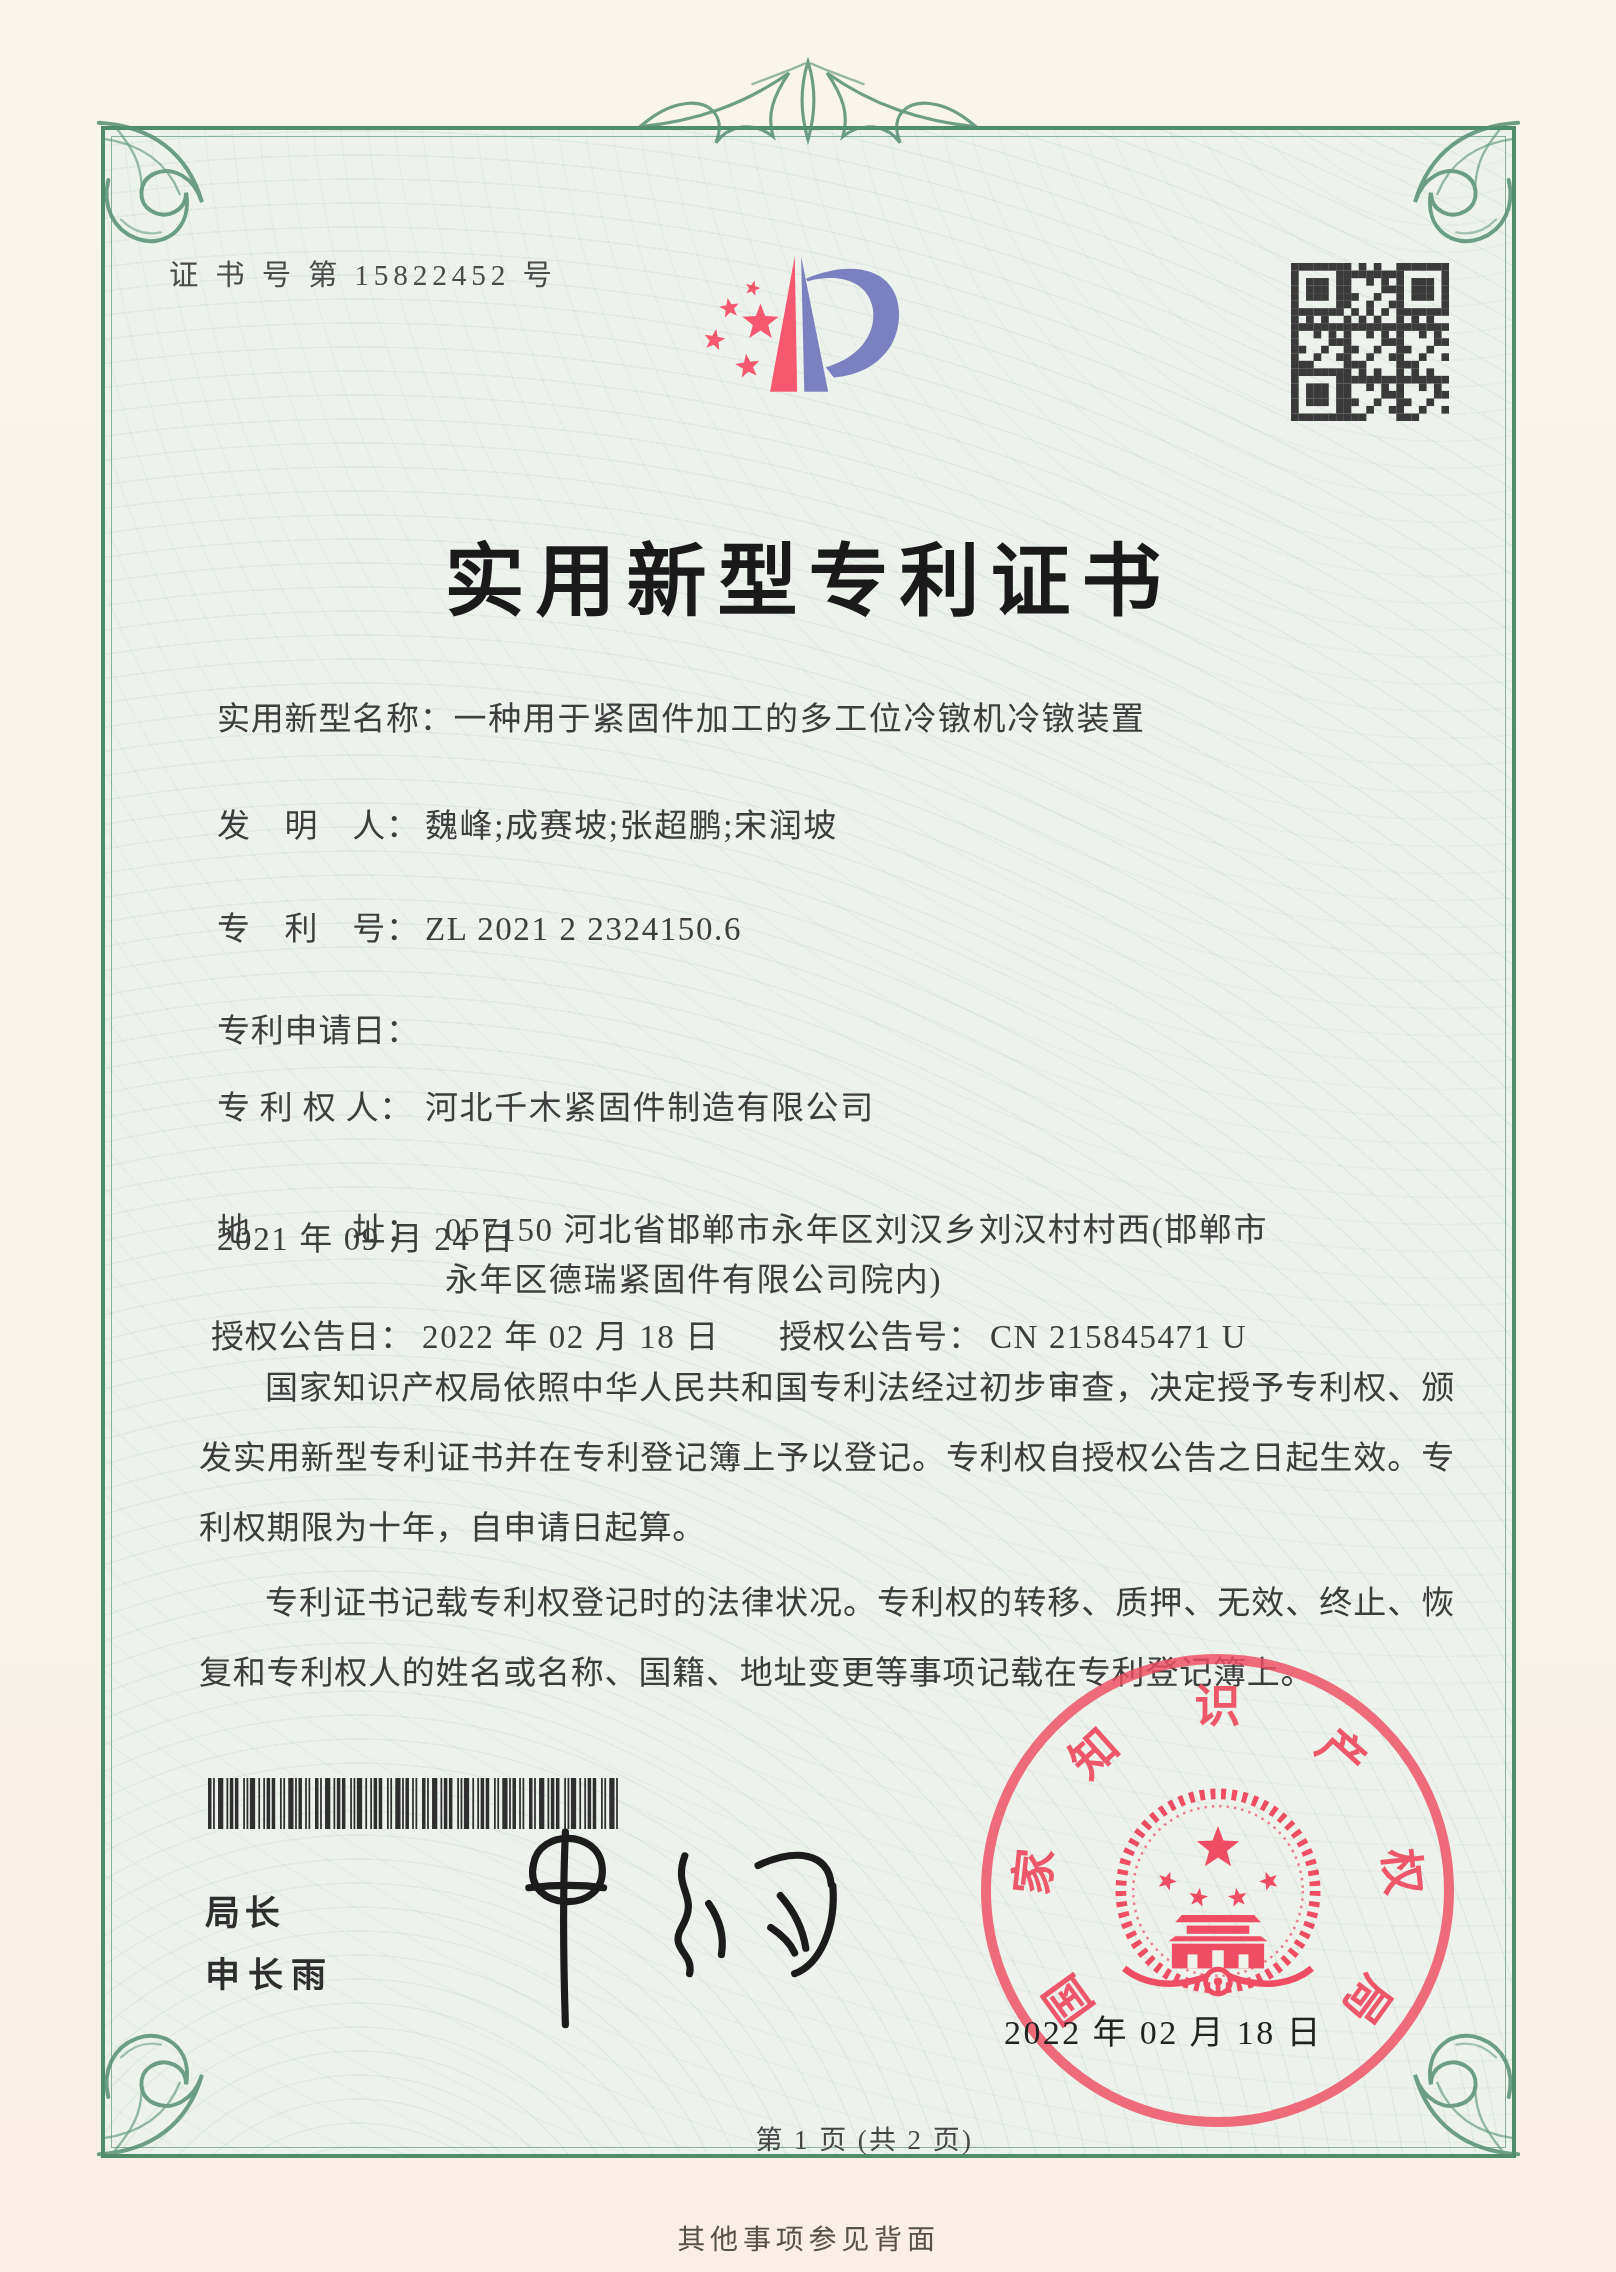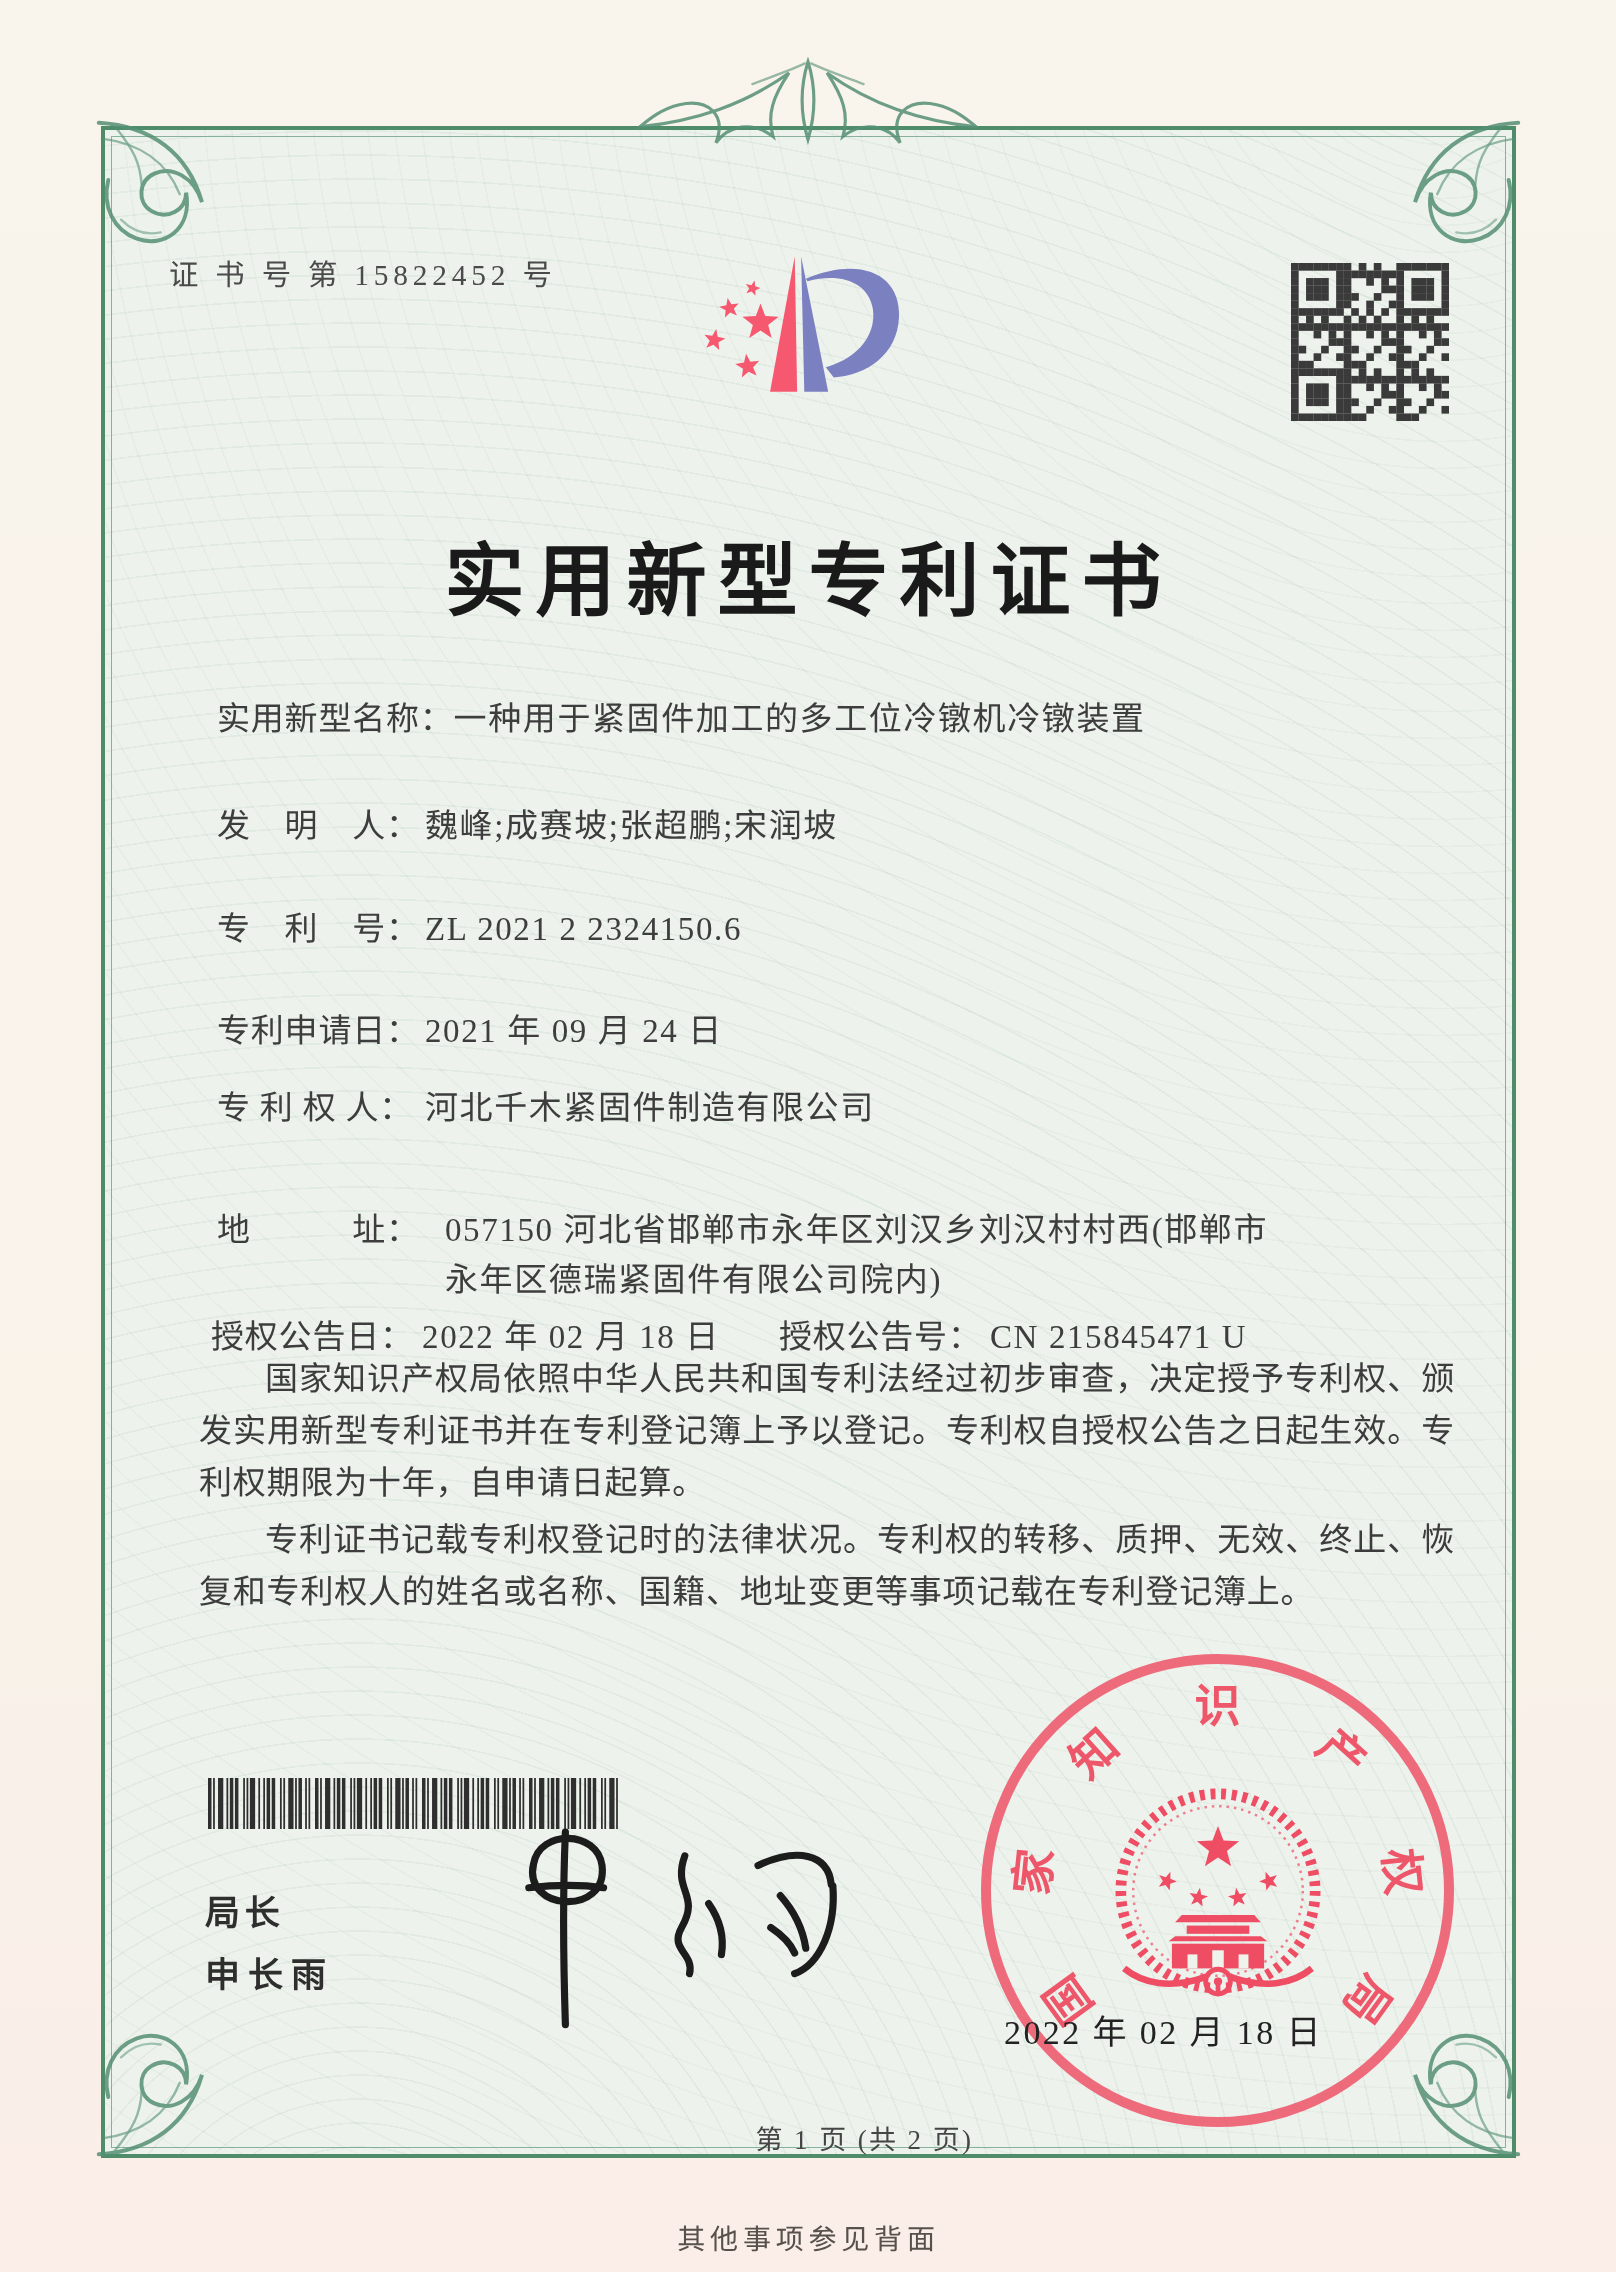--- a/index.html
+++ b/index.html
@@ -55,33 +55,33 @@
   }
 
   
   .field{
     position:absolute;left:199px;width:1265px;display:flex;
     font-size:33px;line-height:50px;color:var(--text-dark);margin-left:18px;
   }
   .field .label{flex:0 0 208px;letter-spacing:0.8px;white-space:nowrap;}
   .field .value{flex:0 1 auto;max-width:843px;letter-spacing:1.6px;}
   .f0{top:694px;} .f1{top:801px;} .f2{top:904px;}
-  .f3{top:1006px;} .f4{top:1083px;} .f5{top:1205px;gap:20px;}
+  .f3{top:1006px;flex-direction:column;} .f4{top:1083px;} .f5{top:1205px;gap:20px;}
   .grant-row{
     position:absolute;left:211px;top:1310px;width:1265px;display:flex;
     font-size:33px;color:var(--text-dark);white-space:nowrap;
   }
   .grant-row .label{letter-spacing:0.8px;}
   .grant-row .value{letter-spacing:1.6px;}
   .grant-row .pair2{margin-left:59px;}
 
   
   .body-text{
     position:absolute;left:199px;top:1353px;width:1256px;
-    font-size:33px;line-height:52px;color:#3c3c3c;text-align:justify;
+    font-size:33px;line-height:70px;color:#3c3c3c;text-align:justify;
   }
   .body-text p{text-indent:2em;margin:0 0 4.8px 0;letter-spacing:0.8px;}
 
   
   .barcode{position:absolute;left:208px;top:1778px;width:418px;height:51px;}
   .signer-title{
     position:absolute;left:205px;top:1884px;
     font-family:"Liberation Sans","DejaVu Sans",sans-serif;
     font-size:35px;font-weight:600;letter-spacing:4.8px;color:#2e2e2e;
   }

